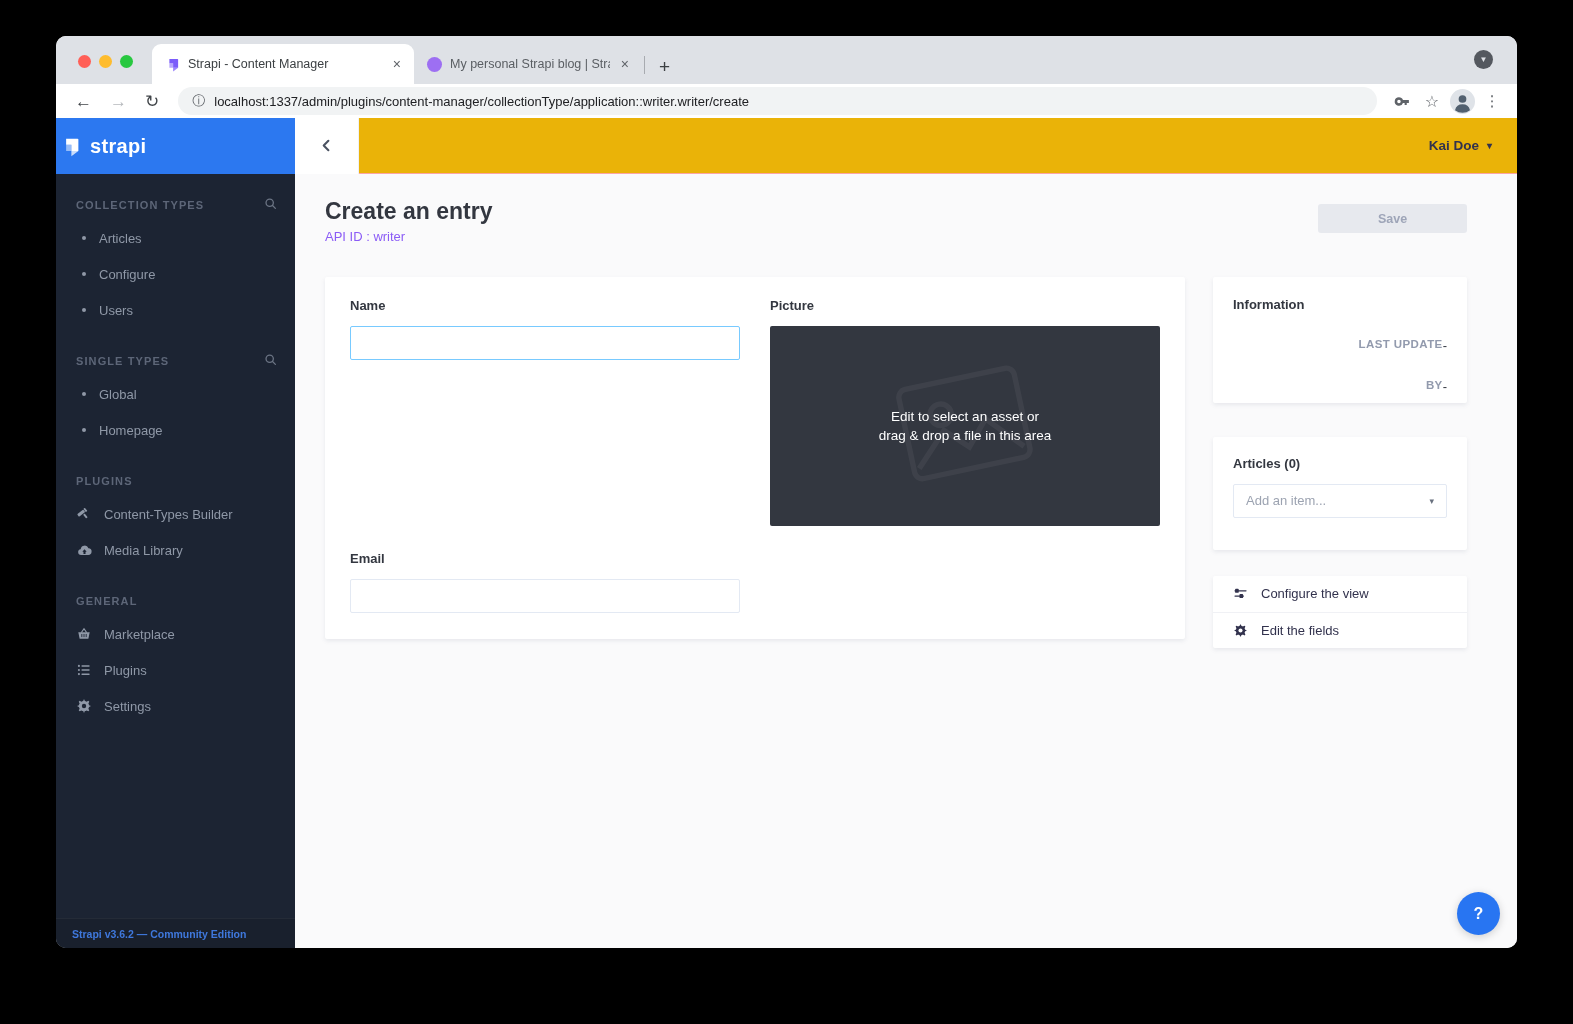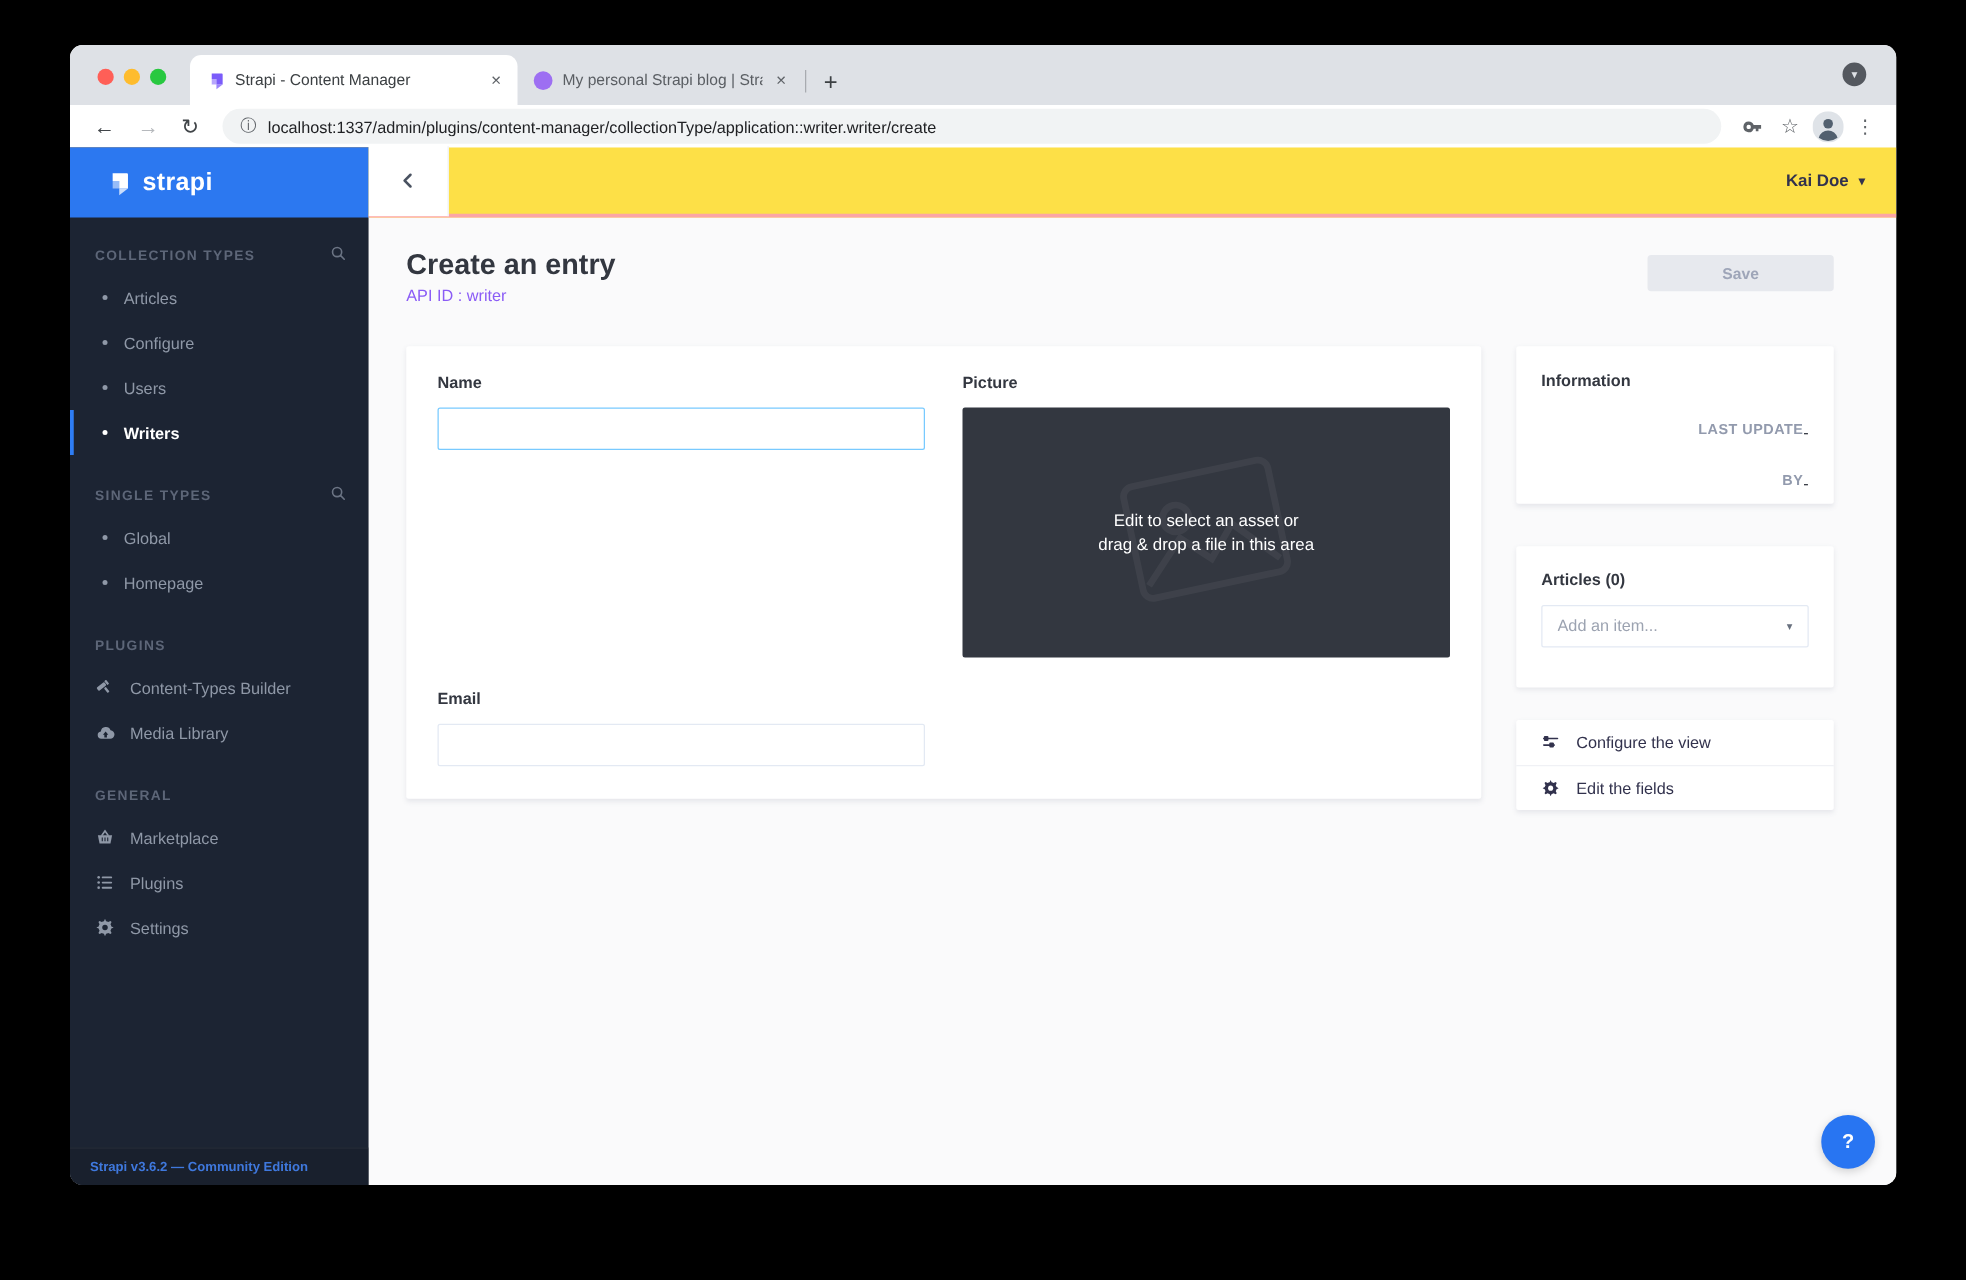--- a/index.html
+++ b/index.html
@@ -36,41 +36,41 @@
   .url-text { font-size:13px; color:#202124; white-space:nowrap; overflow:hidden; }
   .tool-icon { display:flex; align-items:center; justify-content:center; width:26px; height:26px; }
   .star-glyph { font-size:16px; color:#5f6368; }
   .dots-glyph { font-size:15px; color:#5f6368; }
 
   
   .app { display:flex; height:830px; }
 
   
   .sidebar { width:239px; background:#1c2433; display:flex; flex-direction:column; flex:0 0 239px; }
-  .logo { height:56px; background:#2c78f0; display:flex; align-items:center; gap:9px; padding-left:28px; }
+  .logo { height:56px; background:#2c78f0; display:flex; align-items:center; gap:9px; padding-left:4px; }
   .logo-text { color:#fff; font-size:20px; font-weight:700; letter-spacing:.3px; }
   .nav { padding-top:16px; }
   .section { margin-bottom:2px; }
   .section + .section { margin-top:18px; }
   .section-head { height:30px; display:flex; align-items:center; padding:0 18px 0 20px; }
   .section-title { flex:1; font-size:11px; font-weight:700; letter-spacing:1.1px; color:#5d6678; }
   .side-item { height:36px; display:flex; align-items:center; padding-left:26px; gap:13px;
                font-size:13px; color:#8f98a7; cursor:default; }
   .side-item .bullet { width:4px; height:4px; border-radius:50%; background:#8f98a7; flex:0 0 4px; }
   .side-item.active { color:#fff; font-weight:600; border-left:3px solid #2e7df5; padding-left:23px; }
   .side-item.active .bullet { background:#fff; }
   .side-item .s-icon { width:16px; flex:0 0 16px; display:flex; justify-content:center; }
   .side-item.iconed { padding-left:20px; gap:12px; }
   .sidebar-footer { margin-top:auto; height:30px; background:#19202d; border-top:1px solid rgba(255,255,255,.05);
                     display:flex; align-items:center; padding-left:16px;
                     font-size:10.5px; font-weight:700; color:#3f78dd; }
 
   
   .main { flex:1; display:flex; flex-direction:column; position:relative; background:#fafafb; min-width:0; }
-  .topbar { height:56px; background:#fde047; border-bottom:3px solid #fca5a5; display:flex; align-items:center; }
+  .topbar { height:56px; background:#eab308; border-bottom:1px solid #fca5a5; display:flex; align-items:center; }
   .back-btn { width:64px; height:56px; border:none; background:#fff; border-right:1px solid #f0f1f5;
               display:flex; align-items:center; justify-content:center; }
   .user-menu { margin-left:auto; display:flex; align-items:center; gap:8px; padding-right:25px;
                font-size:13.5px; font-weight:600; color:#32324d; }
   .user-caret { font-size:10px; color:#32324d; }
 
   .content { flex:1; padding:24px 50px 0 30px; position:relative; }
   .title-row { display:flex; justify-content:space-between; align-items:flex-start; }
   .page-title { font-size:23px; font-weight:700; color:#333740; line-height:1.2; }
   .page-subtitle { font-size:13px; color:#8b5cf6; margin-top:3px; }
@@ -204,24 +204,20 @@
               <span>Articles</span>
             </div>
           <div class="side-item">
               <span class="bullet"></span>
               <span>Configure</span>
             </div>
           <div class="side-item">
               <span class="bullet"></span>
               <span>Users</span>
             </div>
-          <div class="side-item active">
-              <span class="bullet"></span>
-              <span>Writers</span>
-            </div>
         </div>
 
         <div class="section">
           <div class="section-head">
             <span class="section-title">SINGLE TYPES</span>
             <span>
               <svg width="13" height="13" viewBox="0 0 16 16">
                   <circle cx="7" cy="7" r="4.5" fill="none" stroke="#6b7484" stroke-width="1.6"></circle>
                   <line x1="10.5" y1="10.5" x2="14" y2="14" stroke="#6b7484" stroke-width="1.6" stroke-linecap="round"></line>
                 </svg>

